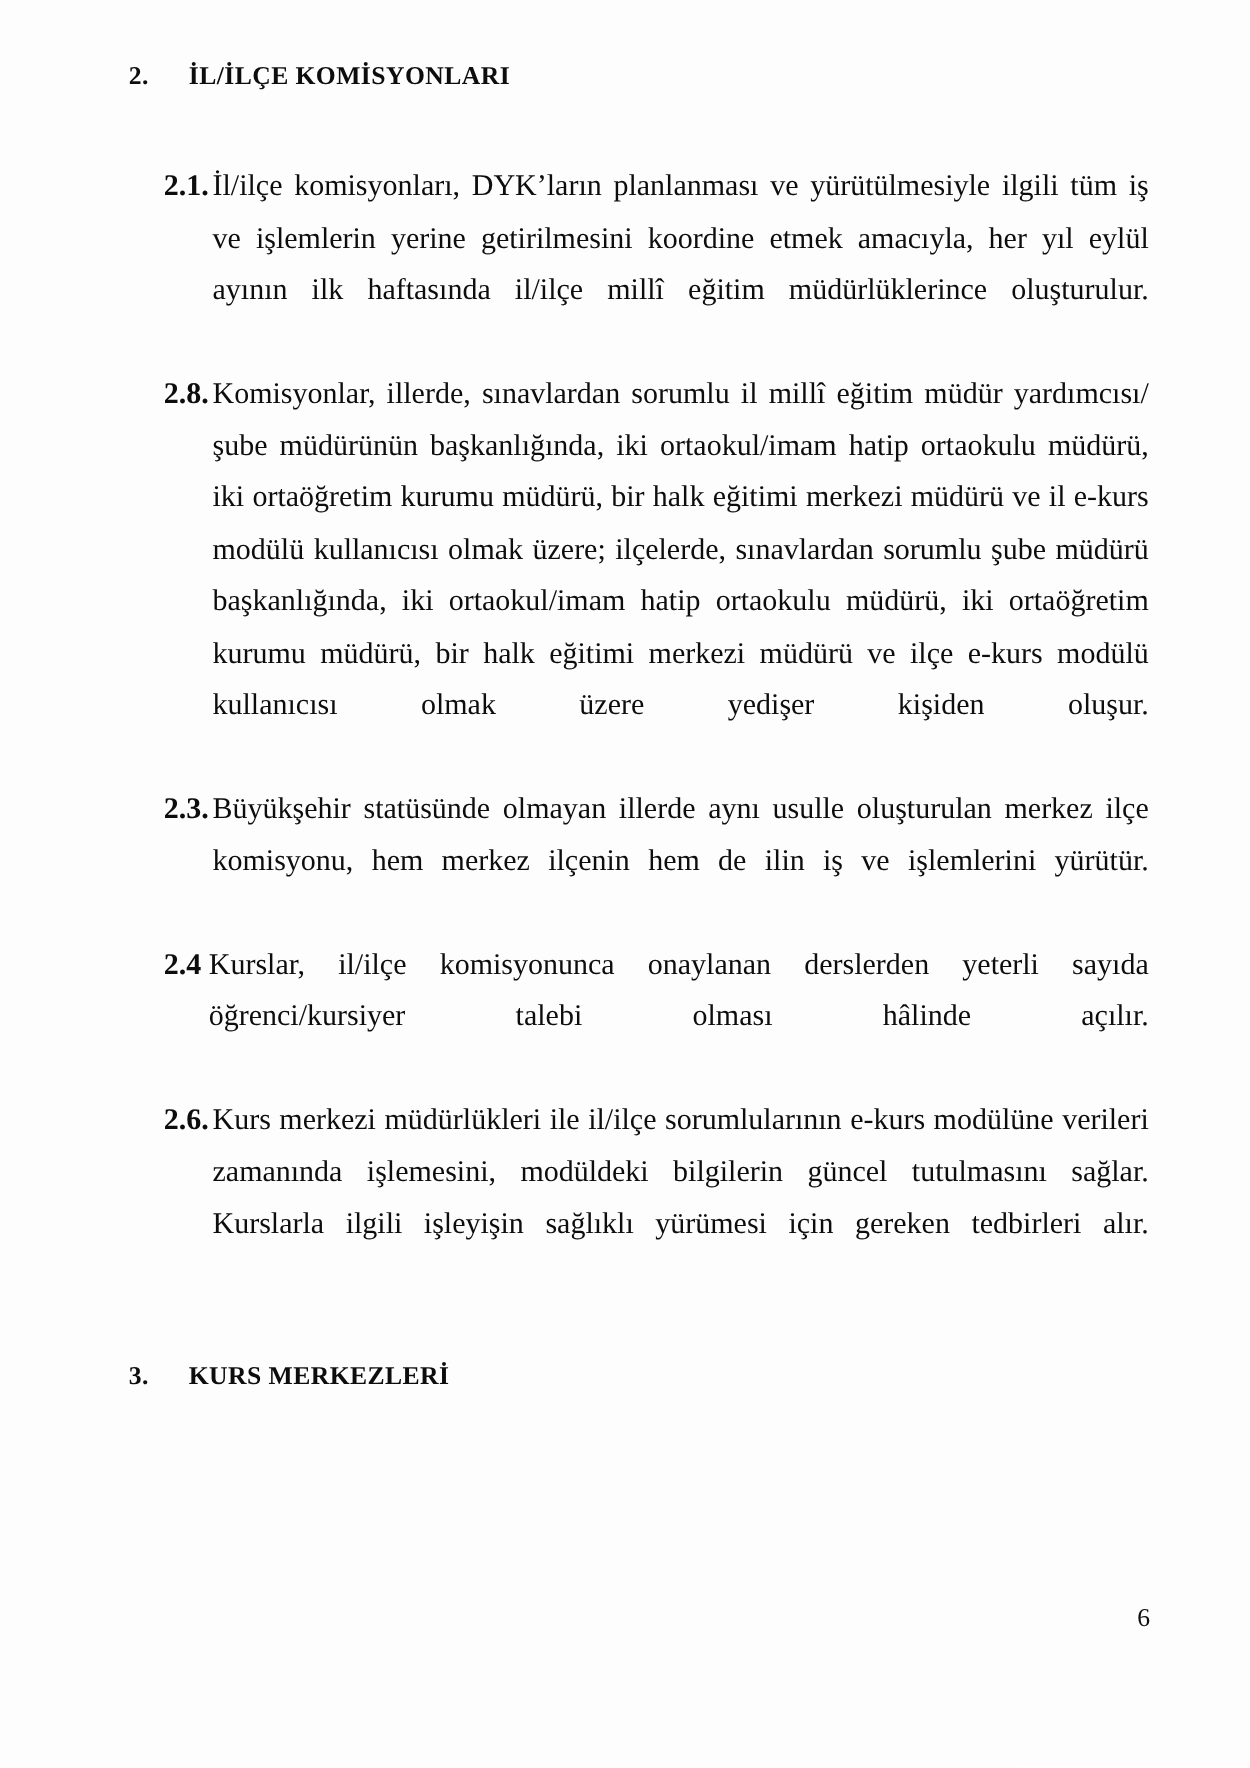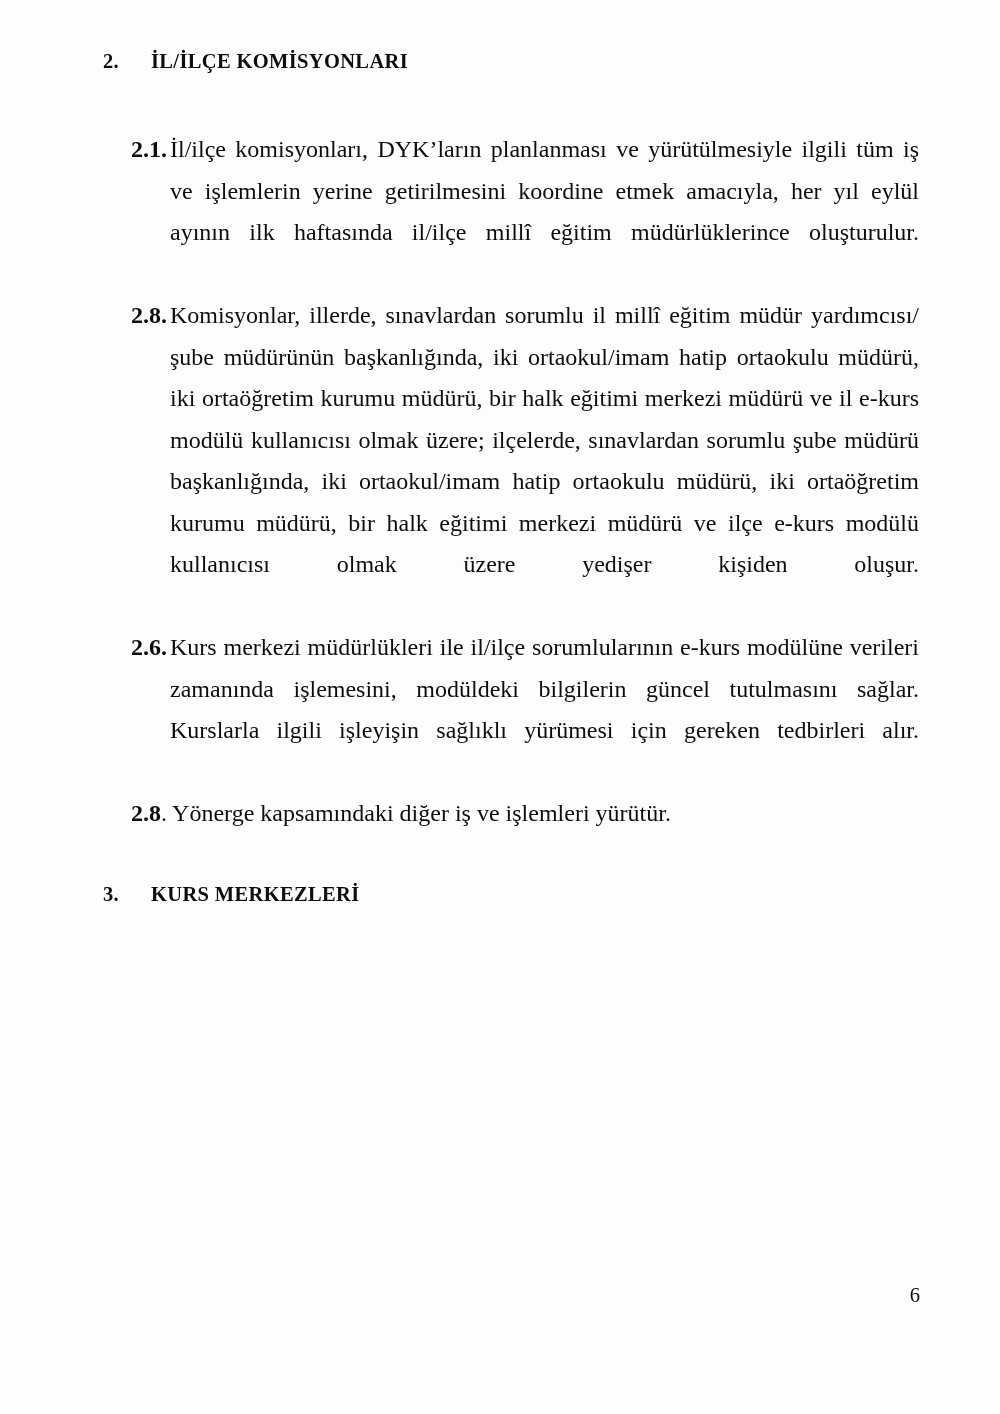--- a/index.html
+++ b/index.html
@@ -108,33 +108,37 @@
     <div class="clause indent">
       <span class="cl-num">2.1.</span>
       <span class="cl-body">İl/ilçe komisyonları, DYK’ların planlanması ve yürütülmesiyle ilgili tüm iş ve işlemlerin yerine getirilmesini koordine etmek amacıyla, her yıl eylül ayının ilk haftasında il/ilçe millî eğitim müdürlüklerince oluşturulur.</span>
     </div>
 
     <div class="clause indent">
       <span class="cl-num">2.8.</span>
       <span class="cl-body">Komisyonlar, illerde, sınavlardan sorumlu il millî eğitim müdür yardımcısı/şube müdürünün başkanlığında, iki ortaokul/imam hatip ortaokulu müdürü, iki ortaöğretim kurumu müdürü, bir halk eğitimi merkezi müdürü ve il e-kurs modülü kullanıcısı olmak üzere; ilçelerde, sınavlardan sorumlu şube müdürü başkanlığında, iki ortaokul/imam hatip ortaokulu müdürü, iki ortaöğretim kurumu müdürü, bir halk eğitimi merkezi müdürü ve ilçe e-kurs modülü kullanıcısı olmak üzere yedişer kişiden oluşur.</span>
     </div>
 
+    <div class="clause indent">
+      <span class="cl-num">2.3.</span>
+      <span class="cl-body">Büyükşehir statüsünde olmayan illerde aynı usulle oluşturulan merkez ilçe komisyonu, hem merkez ilçenin hem de ilin iş ve işlemlerini yürütür.</span>
+    </div>
 
+    <div class="clause tight">
+      <span class="cl-num">2.4</span>
+      <span class="cl-body">Kurslar, il/ilçe komisyonunca onaylanan derslerden yeterli sayıda öğrenci/kursiyer talebi olması hâlinde açılır.</span>
+    </div>
 
 
     <div class="clause indent">
       <span class="cl-num">2.6.</span>
       <span class="cl-body">Kurs merkezi müdürlükleri ile il/ilçe sorumlularının e-kurs modülüne verileri zamanında işlemesini, modüldeki bilgilerin güncel tutulmasını sağlar. Kurslarla ilgili işleyişin sağlıklı yürümesi için gereken tedbirleri alır.</span>
     </div>
 
 
-    <div class="clause">
-      <span class="cl-num">2.8</span>
-      <span class="cl-body no-justify">. Yönerge kapsamındaki diğer iş ve işlemleri yürütür.</span>
-    </div>
 
     <div class="gap-head-before"></div>
 
     <div class="section-heading">
       <span class="sh-num">3.</span>
       <span class="sh-title">KURS MERKEZLERİ</span>
     </div>
 
     <div class="gap-head-after"></div>
 

